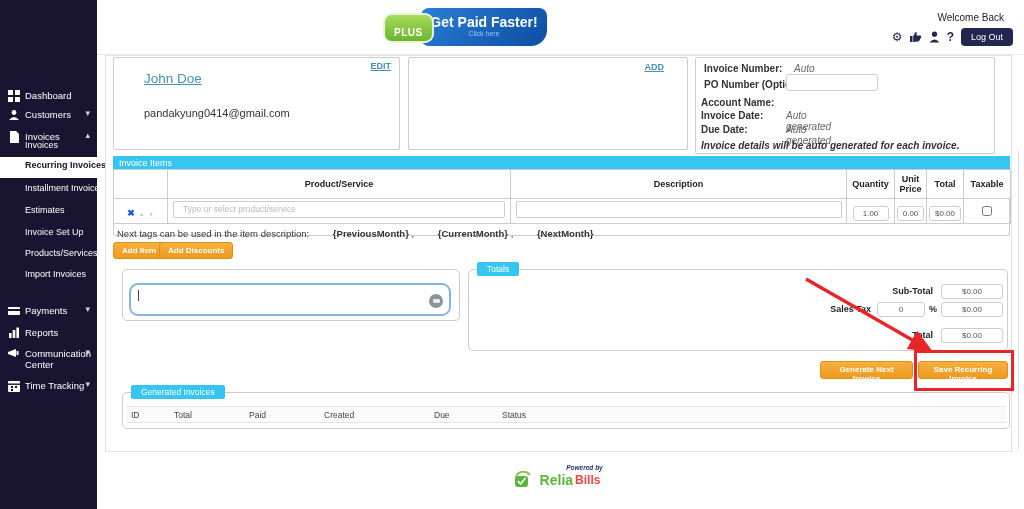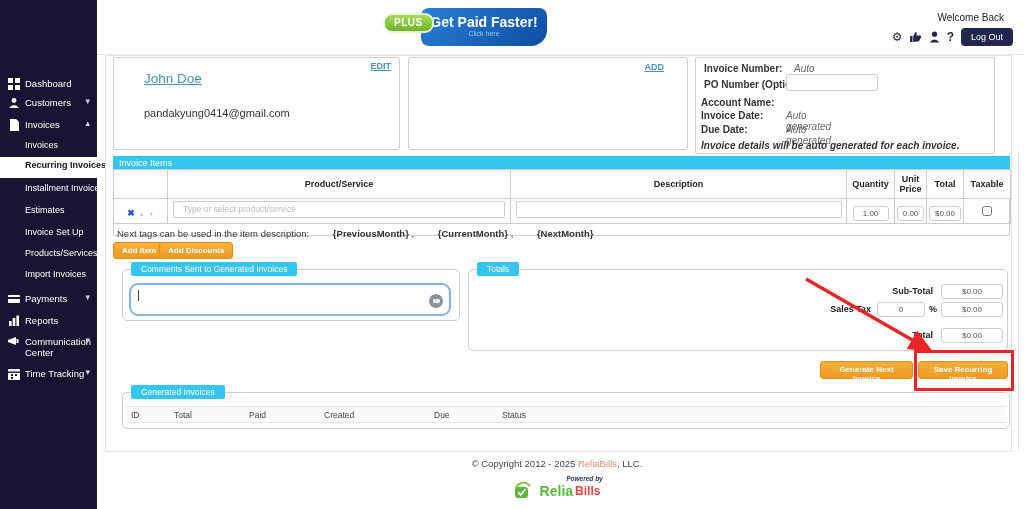--- a/index.html
+++ b/index.html
@@ -1,33 +1,33 @@
 <!DOCTYPE html>
 <html><head>
 <meta charset="utf-8">
 <style>
   * { margin:0; padding:0; box-sizing:border-box; }
   html,body { width:1024px; height:509px; background:#fff; font-family:"Liberation Sans", sans-serif; overflow:hidden; }
   #app { position:relative; width:1024px; height:509px; background:#fff; }
 
   
   #sidebar { position:absolute; left:0; top:0; width:97px; height:509px; background:#191431; color:#fff; }
-  .side-item { position:absolute; left:0; width:97px; height:20px; font-size:9.5px; color:#fff; cursor:pointer; }
+  .side-item { position:absolute; left:0; width:97px; height:20px; font-size:9.5px; color:#fff; cursor:pointer;margin-top:12px; }
   .side-item .lbl { position:absolute; left:25px; top:4px; white-space:nowrap; }
   .side-item .ic { position:absolute; left:8px; top:4px; width:12px; height:12px; }
   .side-item .chev { position:absolute; right:7px; top:3px; font-size:9px; color:#cfd0dd; }
   .side-sub { position:absolute; left:0; width:97px; height:18px; font-size:9px; color:#fff; cursor:pointer; }
   .side-sub .lbl { position:absolute; left:25px; top:3px; white-space:nowrap; }
   .side-sub.active { background:#fff; color:#15122b; height:21px; font-weight:bold;padding-left:37px; }
   .two-line .lbl { line-height:11px; }
 
   
   #topbar { position:absolute; left:97px; top:0; width:927px; height:55px; background:#fff; border-bottom:1px solid #e8e8e8; }
   #banner { position:absolute; left:286px; top:8px; height:40px; }
-  #banner .plus { position:absolute; left:0; top:5px; z-index:2; background:linear-gradient(#a6dc5a,#6db32c); border:2px solid #e9f5d8; border-radius:9px; color:#fff; font-size:10px; font-weight:bold; padding:2px 9px 3px; letter-spacing:.5px; }
+  #banner .plus { position:absolute; left:0; top:5px; z-index:2; background:linear-gradient(#a6dc5a,#6db32c); border:2px solid #e9f5d8; border-radius:9px; color:#fff; font-size:10px; font-weight:bold; padding:12px 9px 3px; letter-spacing:.5px; }
   #banner .bluebox { position:absolute; left:38px; top:0; width:126px; height:38px; background:linear-gradient(135deg,#2a7fd4,#0c4da2); border-radius:8px 8px 16px 8px; text-align:center; cursor:pointer; }
   #banner .bluebox .t1 { display:block; color:#fff; font-size:14px; font-weight:bold; margin-top:6px; }
   #banner .bluebox .t2 { display:block; color:#9cc4ef; font-size:7px; }
   #welcome { position:absolute; right:20px; top:12px; font-size:10px; color:#222; }
   #hdr-icons { position:absolute; right:11px; top:28px; height:18px; display:flex; align-items:center; gap:7px; }
   .hicon { color:#23264f; font-size:12px; line-height:12px; cursor:pointer; }
   #logout-btn { background:#23264f; color:#fff; font-size:9px; border:none; border-radius:4px; padding:4px 10px; cursor:pointer; }
 
   
   #card { position:absolute; left:105px; top:55px; width:907px; height:397px; background:#fff; border:1px solid #e3e3e3; }
@@ -268,21 +268,20 @@
       <b>{PreviousMonth}</b> <span>,</span>
       <b>{CurrentMonth}</b> <span>,</span>
       <b>{NextMonth}</b>
     </div>
   </div>
 
   <button class="obtn" style="position:absolute;left:113px;top:242px">Add Item</button>
   <button class="obtn" style="position:absolute;left:159px;top:242px">Add Discounts</button>
 
   <div class="fieldset" id="fs-comments">
-    <span class="chip">Comments Sent to Generated Invoices</span>
     <div id="comment-box">
       <textarea style="position: absolute; left: 4px; top: 2px; width: 290px; height: 26px; border: none; resize: none; outline: none; font-size: 9px; font-family: &quot;Liberation Sans&quot;, sans-serif;"></textarea>
       <div id="comment-caret"></div>
       <div id="emoji-circle"></div>
     </div>
   </div>
 
   <div class="fieldset" id="fs-totals">
     <span class="chip">Totals</span>
     <div class="trow" style="top:16px">
@@ -322,23 +321,20 @@
   <svg id="arrow-svg">
     <defs>
         <marker id="ah" markerWidth="8" markerHeight="8" refX="3" refY="3" orient="auto">
           <path d="M0,0 L7,3 L0,6 z" fill="#e8262a"></path>
         </marker>
       </defs>
     <line x1="806" y1="279" x2="921" y2="345" stroke="#e8262a" stroke-width="3.5" marker-end="url(#ah)"></line>
   </svg>
 
   <div id="footer">
-    <div id="copyright">
-      <span>© Copyright 2012 - 2025 </span><span class="brand">ReliaBills</span><span>, LLC.</span>
-    </div>
     <div id="powered">Powered by</div>
     <div id="logo">
       <svg width="24" height="18" viewBox="0 0 24 18">
         <path d="M2 6 a8 8 0 0 1 14 -2" fill="none" stroke="#8bc34a" stroke-width="2"></path>
         <rect x="1" y="5" width="13" height="11" rx="3" fill="#5cb53c"></rect>
         <path d="M4 10 l2.5 3 l5 -6" fill="none" stroke="#fff" stroke-width="1.6"></path>
       </svg>
       <span class="relia">Relia</span>
         <span class="bills">Bills</span>
     </div>

